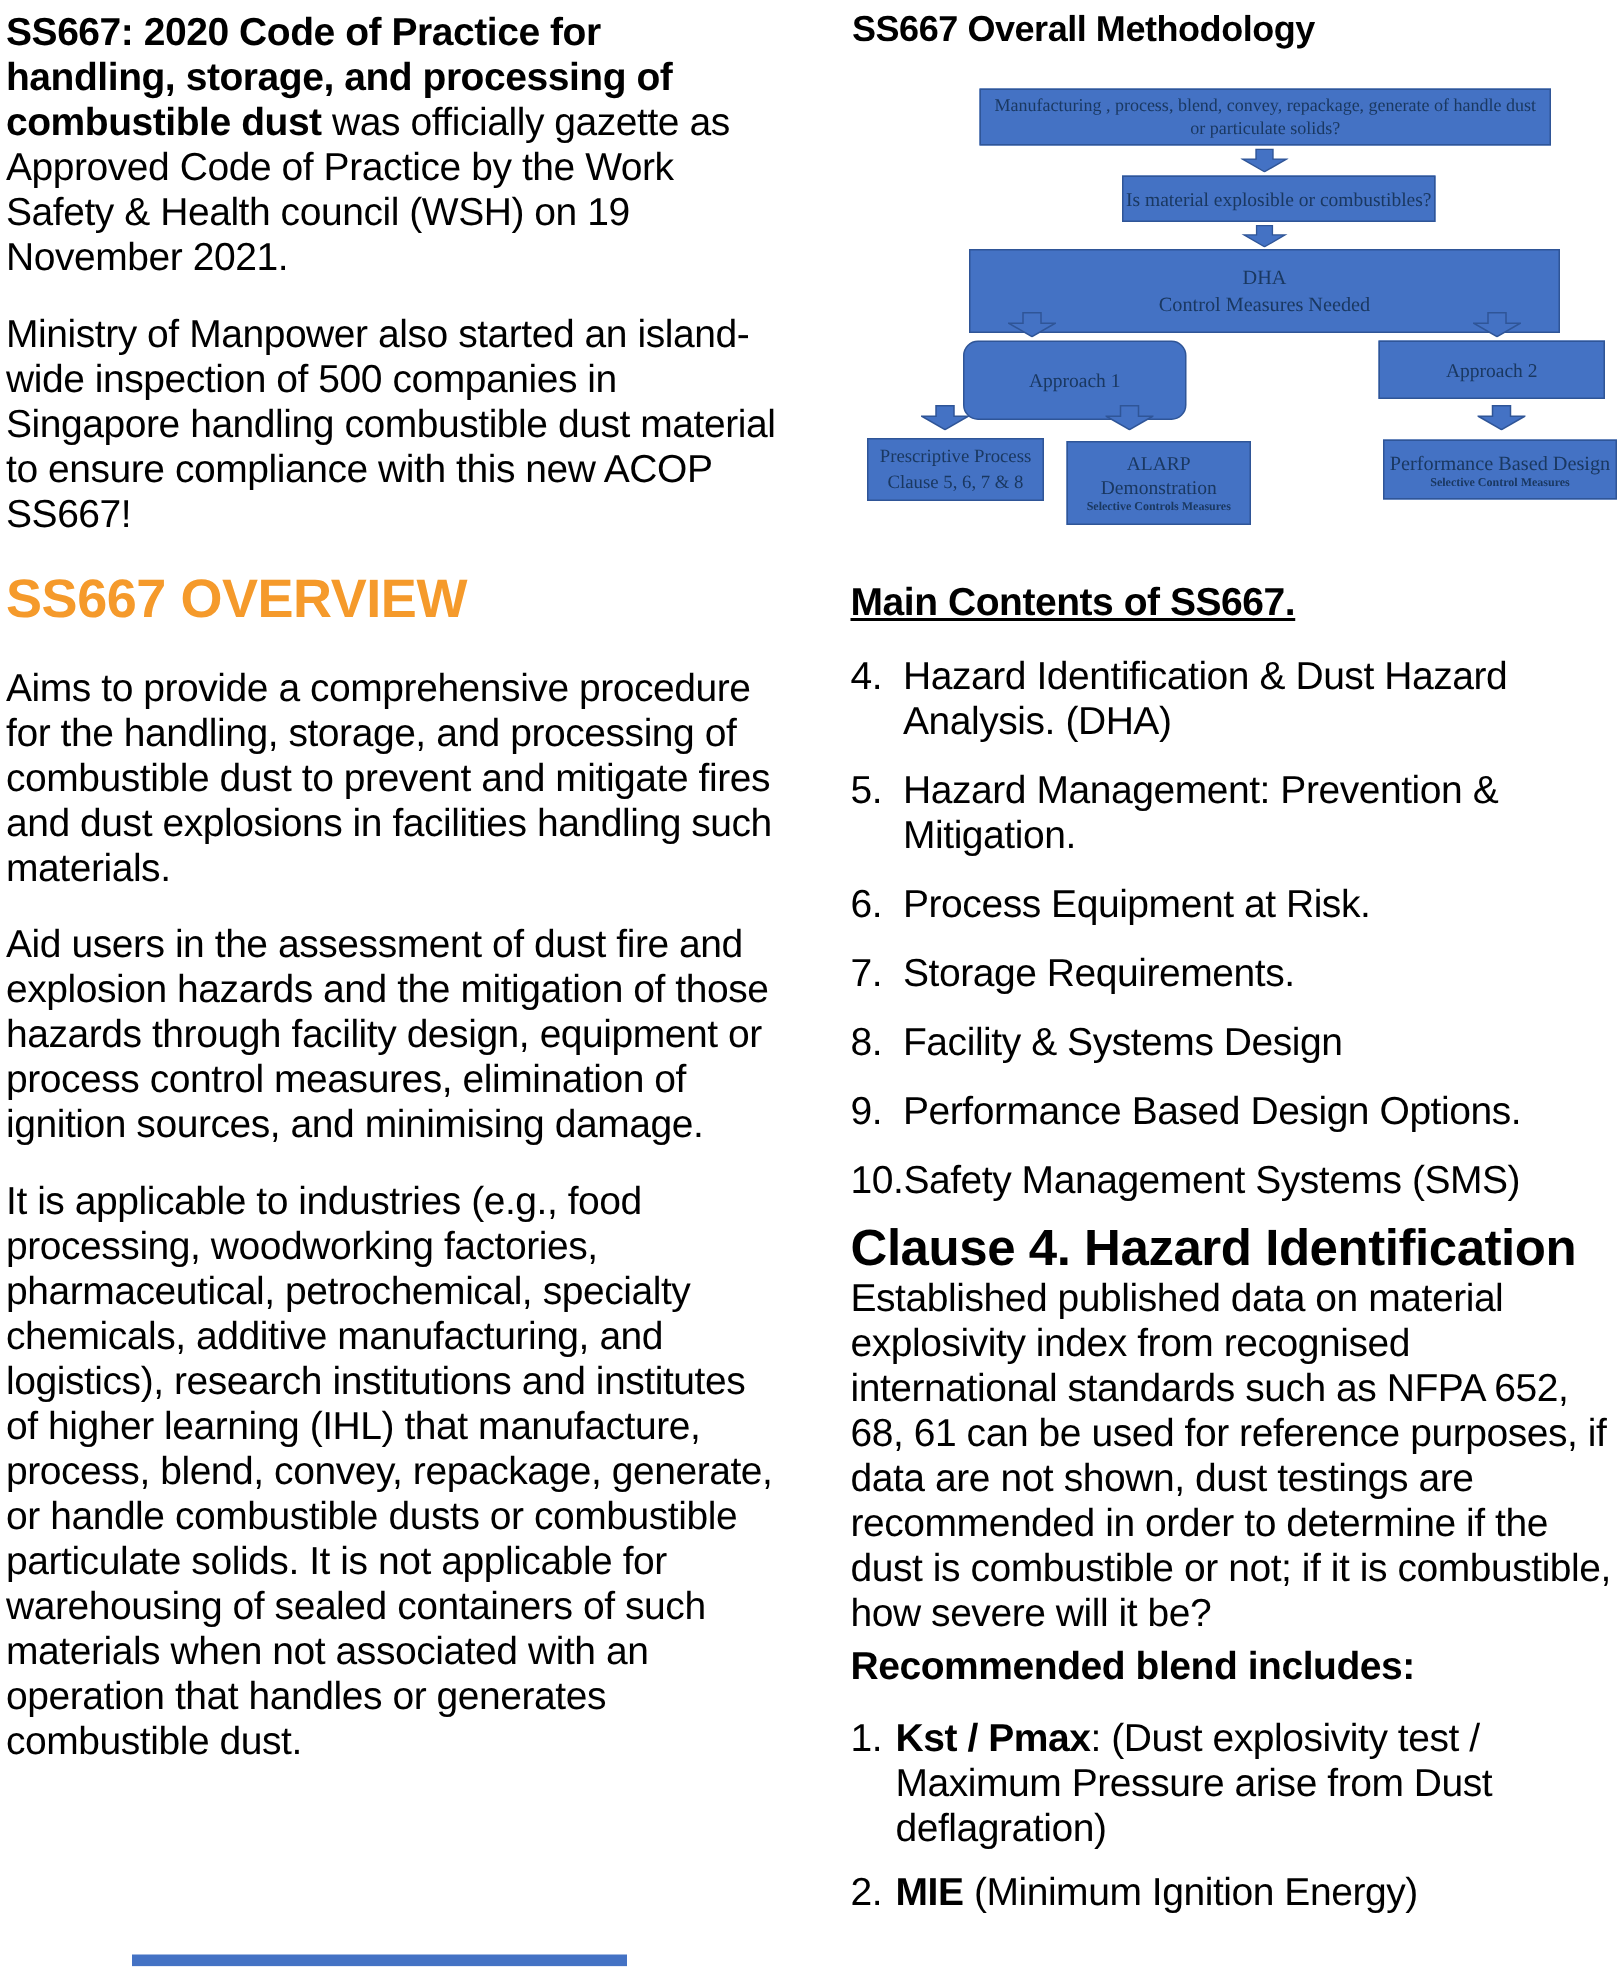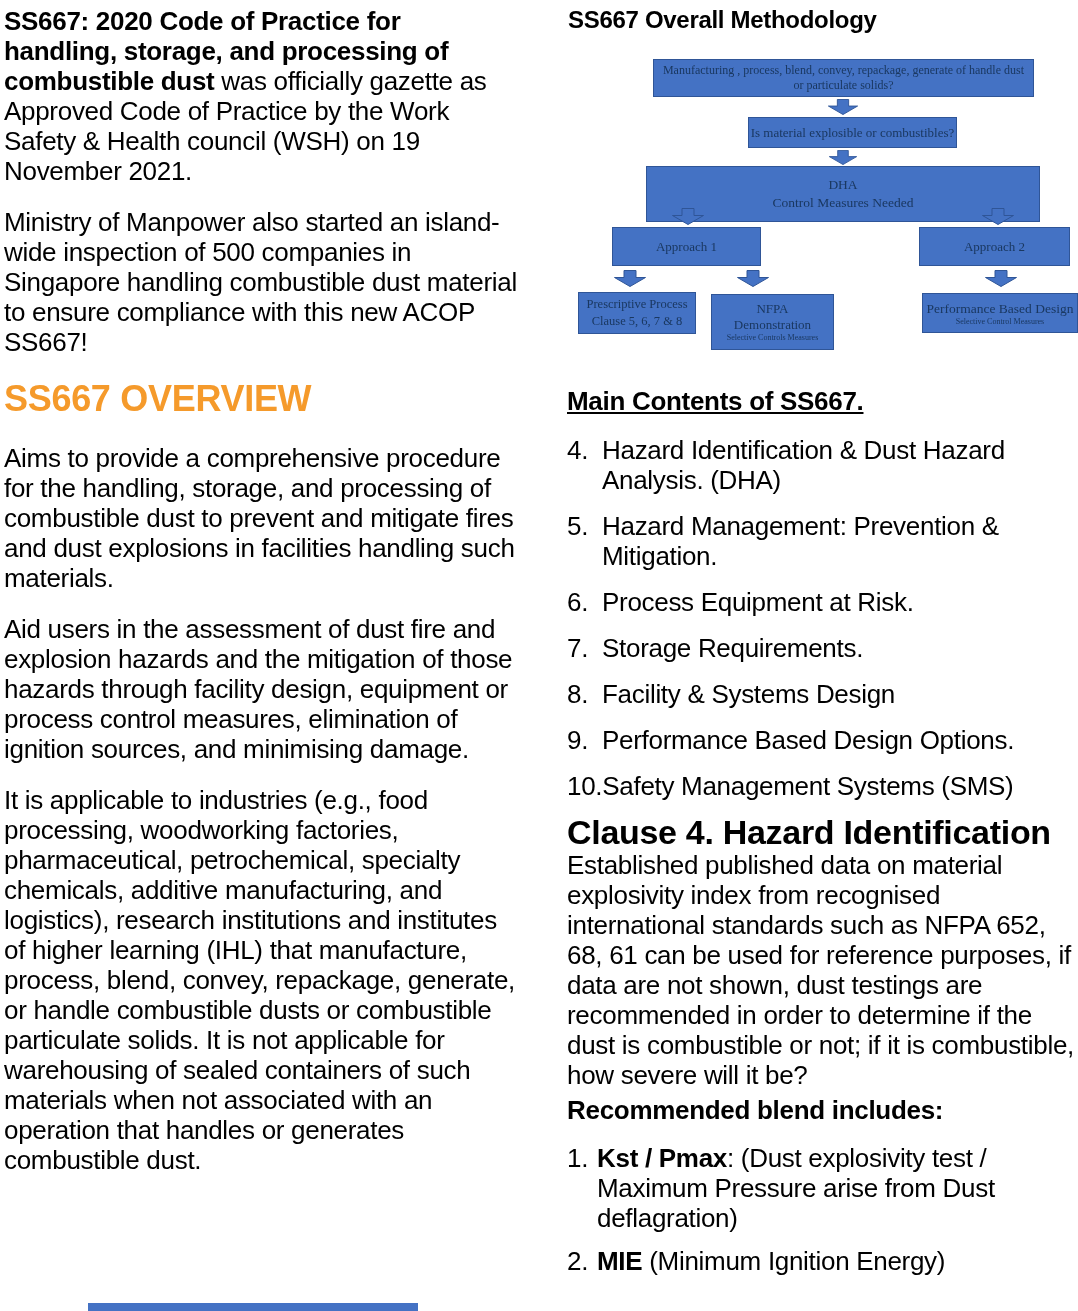--- a/index.html
+++ b/index.html
@@ -30,21 +30,21 @@
   .tests-list .num-item{margin-bottom:13px;}
   .tests-list .num{flex:0 0 30px;}
 
   
   .flowchart{position:absolute;left:567px;top:0;width:511px;height:368px;
              font-family:"Liberation Serif",serif;color:#1A3861;}
   .fc-box{position:absolute;background:#4472C4;border:1px solid #2F5597;box-sizing:border-box;
           display:flex;flex-direction:column;justify-content:center;align-items:center;
           text-align:center;}
   .fc-arrow{position:absolute;display:block;}
-  .fc-small{font-size:8px;font-weight:400;line-height:10px;}
+  .fc-small{font-size:8px;font-weight:700;line-height:10px;}
 
   
   .cutoff-bar{position:absolute;left:88px;top:1303px;width:330px;height:8px;background:#4472C4;}
 </style>
 </head>
 <body>
 
 <div class="canvas">
 
   <section class="left-col">
@@ -77,40 +77,40 @@
       <div>Control Measures Needed</div>
     </div>
 
     <svg class="fc-arrow" style="left:105px;top:208px;" width="32" height="17" viewBox="0 0 32 17">
       <polygon points="10,0.5 22,0.5 22,7.5 31.5,7.5 16,16.5 0.5,7.5 10,7.5" fill="#4472C4" stroke="#2F5597" stroke-width="1"></polygon>
     </svg>
     <svg class="fc-arrow" style="left:415px;top:208px;" width="32" height="17" viewBox="0 0 32 17">
       <polygon points="10,0.5 22,0.5 22,7.5 31.5,7.5 16,16.5 0.5,7.5 10,7.5" fill="#4472C4" stroke="#2F5597" stroke-width="1"></polygon>
     </svg>
 
-    <div class="fc-box" style="left:45px;top:227px;width:149px;height:39px;font-size:13px;">Approach 1</div>
+    <div class="fc-box" style="left:75px;top:227px;width:149px;height:53px;font-size:13px;border-radius:10px;">Approach 1</div>
     <div class="fc-box" style="left:352px;top:227px;width:151px;height:39px;font-size:13px;">Approach 2</div>
 
     <svg class="fc-arrow" style="left:47px;top:270px;" width="32" height="17" viewBox="0 0 32 17">
       <polygon points="10,0.5 22,0.5 22,7.5 31.5,7.5 16,16.5 0.5,7.5 10,7.5" fill="#4472C4" stroke="#2F5597" stroke-width="1"></polygon>
     </svg>
     <svg class="fc-arrow" style="left:170px;top:270px;" width="32" height="17" viewBox="0 0 32 17">
       <polygon points="10,0.5 22,0.5 22,7.5 31.5,7.5 16,16.5 0.5,7.5 10,7.5" fill="#4472C4" stroke="#2F5597" stroke-width="1"></polygon>
     </svg>
     <svg class="fc-arrow" style="left:418px;top:270px;" width="32" height="17" viewBox="0 0 32 17">
       <polygon points="10,0.5 22,0.5 22,7.5 31.5,7.5 16,16.5 0.5,7.5 10,7.5" fill="#4472C4" stroke="#2F5597" stroke-width="1"></polygon>
     </svg>
 
     <div class="fc-box" style="left:11px;top:292px;width:118px;height:42px;font-size:12.5px;line-height:17px;">
       <div>Prescriptive Process</div>
       <div>Clause 5, 6, 7 &amp; 8</div>
     </div>
 
     <div class="fc-box" style="left:144px;top:294px;width:123px;height:56px;font-size:13px;line-height:16px;">
-      <div>NFPA</div>
+      <div>ALARP</div>
       <div>Demonstration</div>
       <div class="fc-small">Selective Controls Measures</div>
     </div>
 
     <div class="fc-box" style="left:355px;top:293px;width:156px;height:40px;font-size:13.5px;line-height:17px;">
       <div>Performance Based Design</div>
       <div class="fc-small">Selective Control Measures</div>
     </div>
   </div>
 

